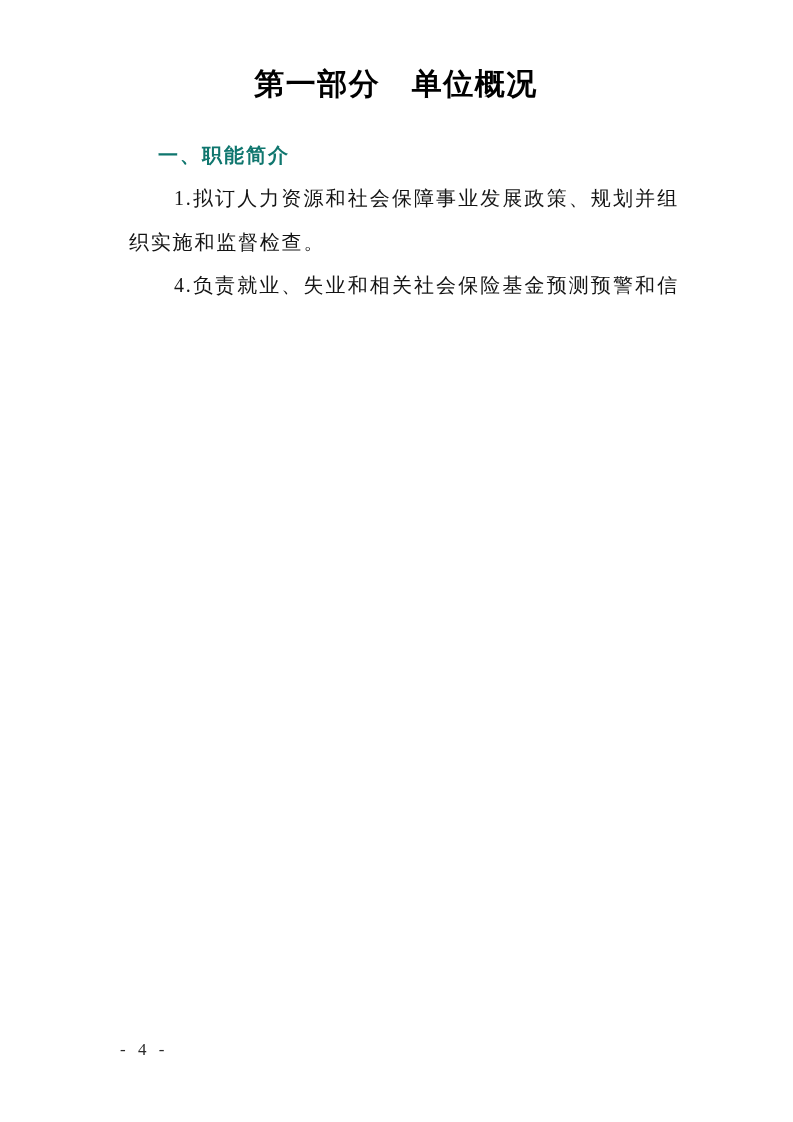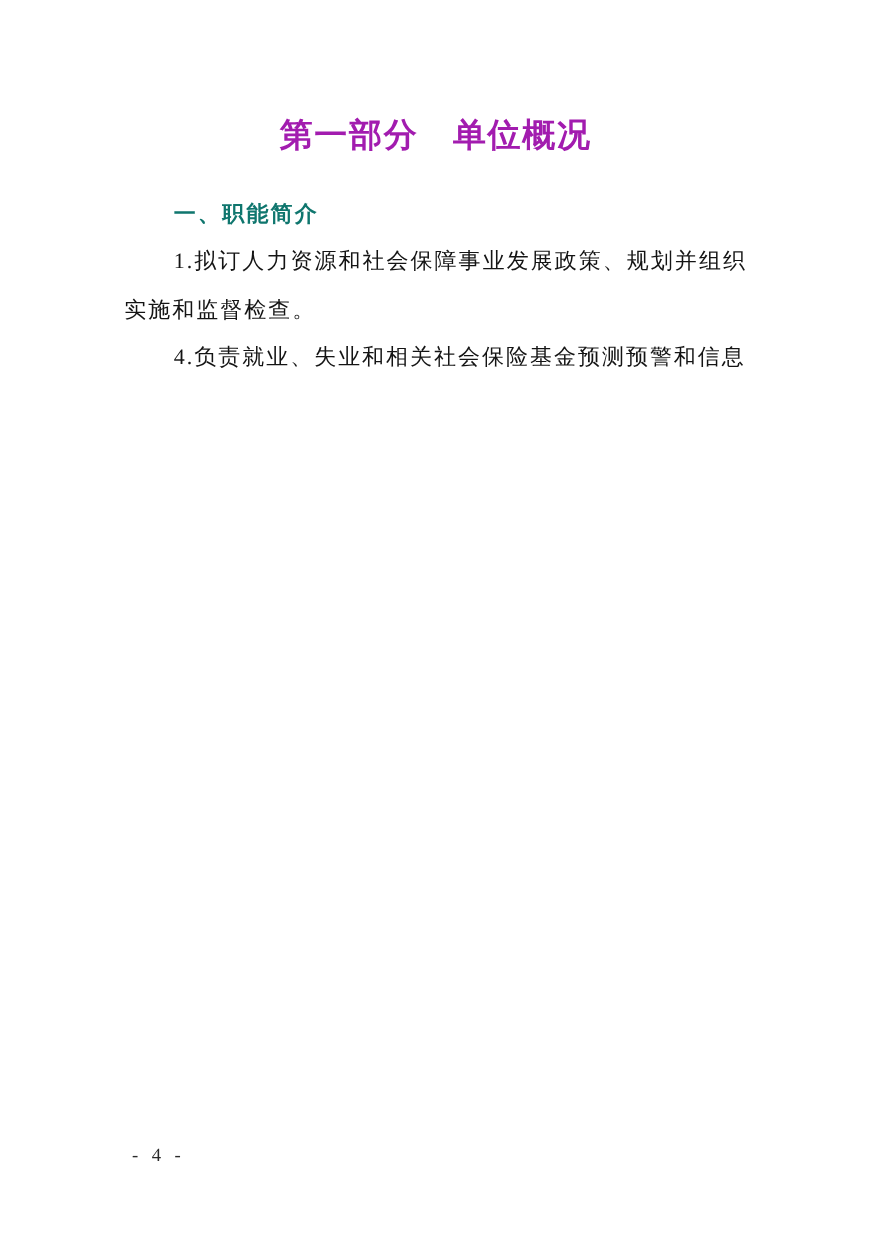--- a/index.html
+++ b/index.html
@@ -17,47 +17,48 @@
     color: #141414;
   }
   .content {
     position: absolute;
     left: 113px;
     top: 0;
     width: 566px;
   }
   .doc-title {
     margin: 0;
-    padding-top: 104px;
+    padding-top: 64px;
     text-align: center;
     font-family: "Liberation Sans", "DejaVu Sans", sans-serif;
     font-weight: bold;
     font-size: 30px;
     line-height: 40px;
     letter-spacing: 1.5px;
-    color: #a21caf;
+    color: #000000;
   }
   .section-heading {
     margin: 36px 0 0 0;
     text-indent: 45px;
     font-family: "Liberation Sans", "DejaVu Sans", sans-serif;
     font-weight: bold;
     font-size: 20px;
     line-height: 30px;
     letter-spacing: 2px;
     color: #0f766e;
   }
   .body-text {
     margin-top: 7px;
     font-family: "Liberation Serif", "DejaVu Serif", serif;
     font-size: 20px;
     line-height: 43.5px;
     letter-spacing: 1.8px;
     text-align: justify;
     text-justify: inter-character;
+    margin-left: 16px;
   }
   .body-text p {
     margin: 0;
     text-indent: 45px;
   }
   .body-text p.line-clip {
     max-height: 44px;
     overflow: hidden;
   }
   .page-footer {

